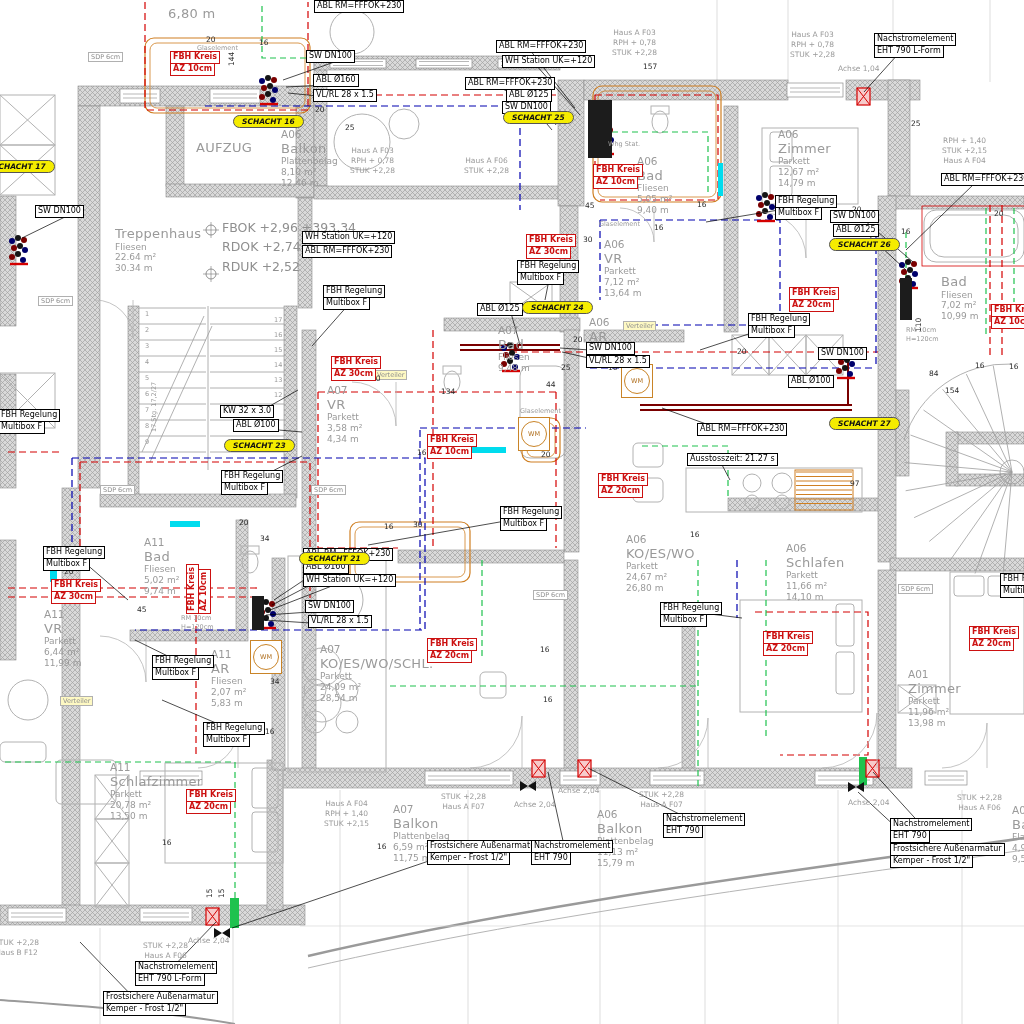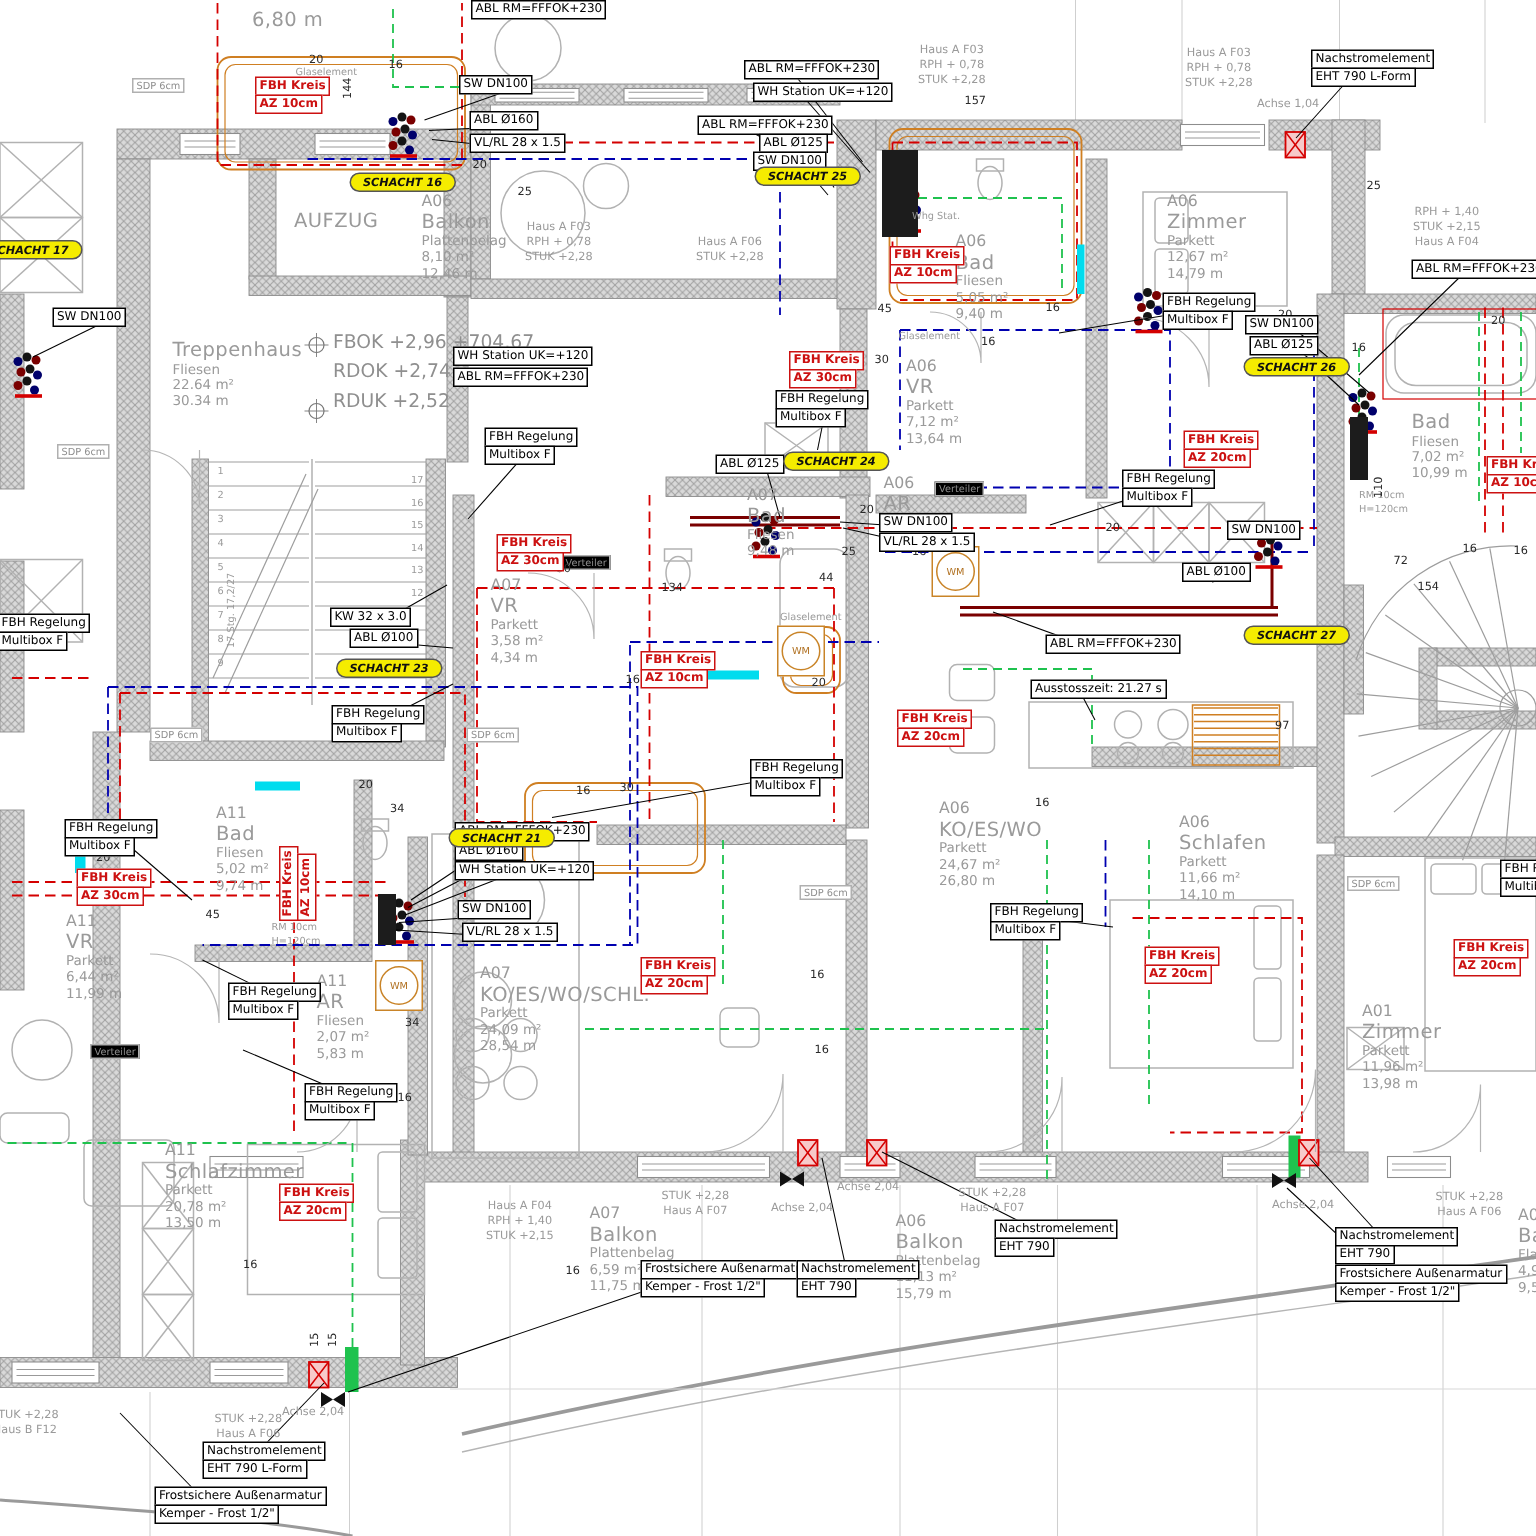--- a/index.html
+++ b/index.html
@@ -19,21 +19,21 @@
     color:#111;font-size:7.5px;font-weight:700;padding:1px 8px;white-space:nowrap;z-index:6;font-style:italic;}
   .fbh{position:absolute;white-space:nowrap;z-index:5;}
   .fbh .bx{border:1px solid #cc1111;background:#fff;color:#cc1111;font-size:8px;font-weight:600;
     padding:0 2px;line-height:1.35;width:max-content;margin-top:-1px;}
   .rot{transform:rotate(-90deg);transform-origin:left top;}
   .dim{position:absolute;font-size:7.5px;color:#2a2a2a;white-space:nowrap;z-index:4;}
   .dim.v{transform:rotate(-90deg);transform-origin:left top;}
   .dim.g{color:#9a9a9a;font-size:6.5px;}
   .sdpbox{position:absolute;border:1px solid #b0b0b0;background:#fff;color:#8e8e8e;font-size:6.5px;
     padding:0 2px;white-space:nowrap;z-index:4;}
-  .vert{position:absolute;border:1px solid #b0b0b0;background:#000000;color:#8e8e8e;font-size:6.5px;
+  .vert{position:absolute;border:1px solid #b0b0b0;background:#fef9c3;color:#8e8e8e;font-size:6.5px;
     padding:0 2px;white-space:nowrap;z-index:4;}
   .tiny{position:absolute;color:#9a9a9a;font-size:6.5px;white-space:nowrap;z-index:4;}
   .wm{position:absolute;border:1px solid #c98428;background:#fff;width:30px;height:32px;z-index:4;
     display:flex;align-items:center;justify-content:center;}
   .wm span{border:1px solid #c98428;border-radius:50%;width:24px;height:24px;display:flex;
     align-items:center;justify-content:center;font-size:6.5px;color:#b07020;}
 </style>
 </head>
 <body>
 
@@ -645,21 +645,21 @@
         <div class="code">A0</div>
         <div class="big">Ba</div>
         <div>Fla</div>
         <div>4,9</div>
         <div>9,5</div>
       </div>
       <div class="room" style="left: 168px; top: 6px;">
         <div class="big">6,80 m</div>
       </div>
       <div class="levels" style="left: 222px; top: 218px;">
-        <div>FBOK +2,96 +704,67</div>
+        <div>FBOK +2,96 +393,34</div>
         <div>RDOK +2,74</div>
         <div>RDUK +2,52</div>
       </div>
       <div class="site" style="left: 612px; top: 28px;">
         <div>Haus A F03</div>
         <div>RPH + 0,78</div>
         <div>STUK +2,28</div>
       </div>
       <div class="site" style="left: 790px; top: 30px;">
         <div>Haus A F03</div>
@@ -970,21 +970,21 @@
       <div class="tiny" style="left: 181px; top: 623px;">H=120cm</div>
       <div class="tiny rot" style="left: 150px; top: 432px;">17 Stg. 17,2/27</div>
       <div class="dim v" style="left: 227px; top: 66px;">144</div>
       <div class="dim" style="left: 643px; top: 62px;">157</div>
       <div class="dim" style="left: 441px; top: 387px;">134</div>
       <div class="dim" style="left: 371px; top: 374px;">50</div>
       <div class="dim" style="left: 546px; top: 380px;">44</div>
       <div class="dim" style="left: 585px; top: 201px;">45</div>
       <div class="dim" style="left: 137px; top: 605px;">45</div>
       <div class="dim" style="left: 260px; top: 534px;">34</div>
-      <div class="dim" style="left: 929px; top: 369px;">72</div>
+      <div class="dim" style="left: 929px; top: 369px;">84</div>
       <div class="dim" style="left: 945px; top: 386px;">154</div>
       <div class="dim" style="left: 850px; top: 479px;">97</div>
       <div class="dim v" style="left: 914px; top: 332px;">110</div>
       <div class="dim" style="left: 270px; top: 677px;">34</div>
       <div class="dim v" style="left: 205px; top: 898px;">15</div>
       <div class="dim v" style="left: 217px; top: 898px;">15</div>
       <div class="dim" style="left: 259px; top: 38px;">16</div>
       <div class="dim" style="left: 654px; top: 223px;">16</div>
       <div class="dim" style="left: 697px; top: 200px;">16</div>
       <div class="dim" style="left: 608px; top: 363px;">16</div>

